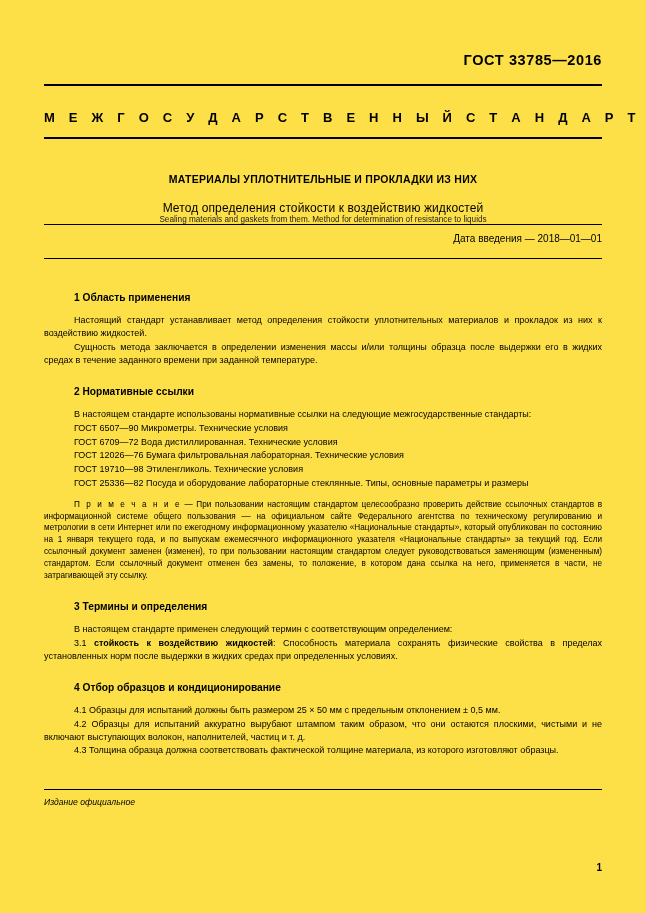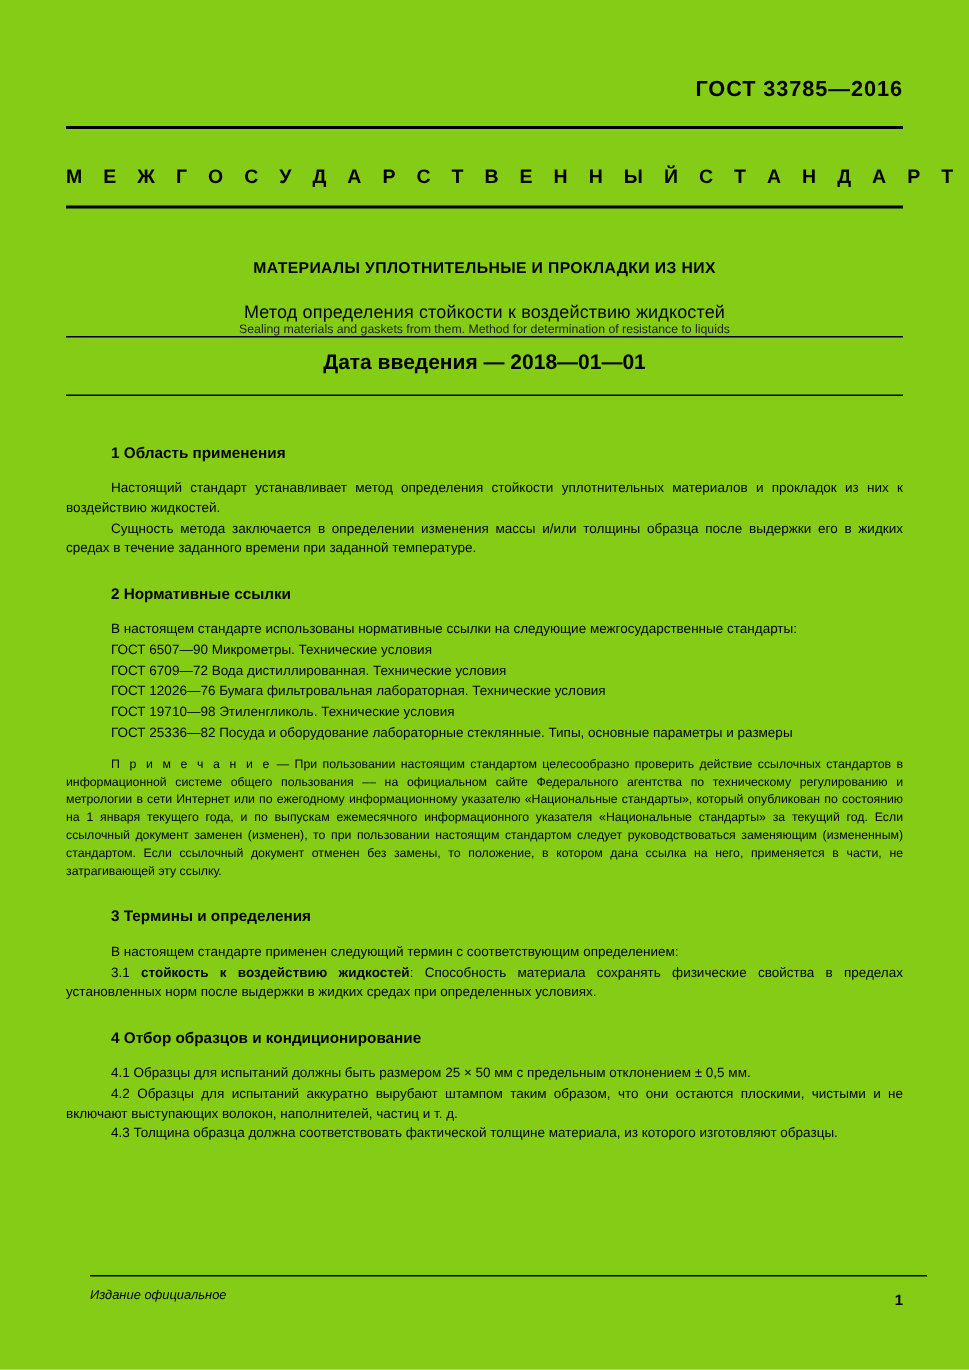--- a/index.html
+++ b/index.html
@@ -10,21 +10,21 @@
   body {
     width: 646px;
     height: 913px;
     font-family: "Liberation Sans", sans-serif;
     color: #000;
   }
   .page {
     position: relative;
     width: 646px;
     height: 913px;
-    background: #84cc16;
+    background: #fde047;
     box-sizing: border-box;
     overflow: hidden;
   }
   .content {
     position: absolute;
     left: 44px;
     top: 52px;
     width: 558px;
   }
   .std-code {
@@ -65,23 +65,23 @@
   .doc-subtitle {
     font-size: 12px;
     font-weight: normal;
     letter-spacing: 0.1px;
   }
   .doc-eng {
     font-size: 8.2px;
     color: #222;
   }
   .date-line {
-    text-align: center;
-    font-size: 14px;
-    font-weight: bold;
+    text-align: right;
+    font-size: 10px;
+    font-weight: normal;
     margin: 8px 0 14px 0;
   }
   .body-area {
     margin-top: 32px;
     font-size: 9px;
     line-height: 1.42;
     text-align: justify;
   }
   h2.section {
     font-size: 10.2px;
@@ -109,23 +109,22 @@
   }
   .note-label {
     letter-spacing: 1.4px;
   }
   .bold {
     font-weight: bold;
   }
   .footer {
     position: absolute;
     left: 44px;
-    top: 850px;
+    top: 789px;
     width: 558px;
-    margin-left: 16px;
   }
   .footer-rule {
     border: 0;
     border-top: 1px solid #000;
     margin: 0 0 7px 0;
   }
   .footer-text {
     font-size: 8.6px;
     font-style: italic;
   }

